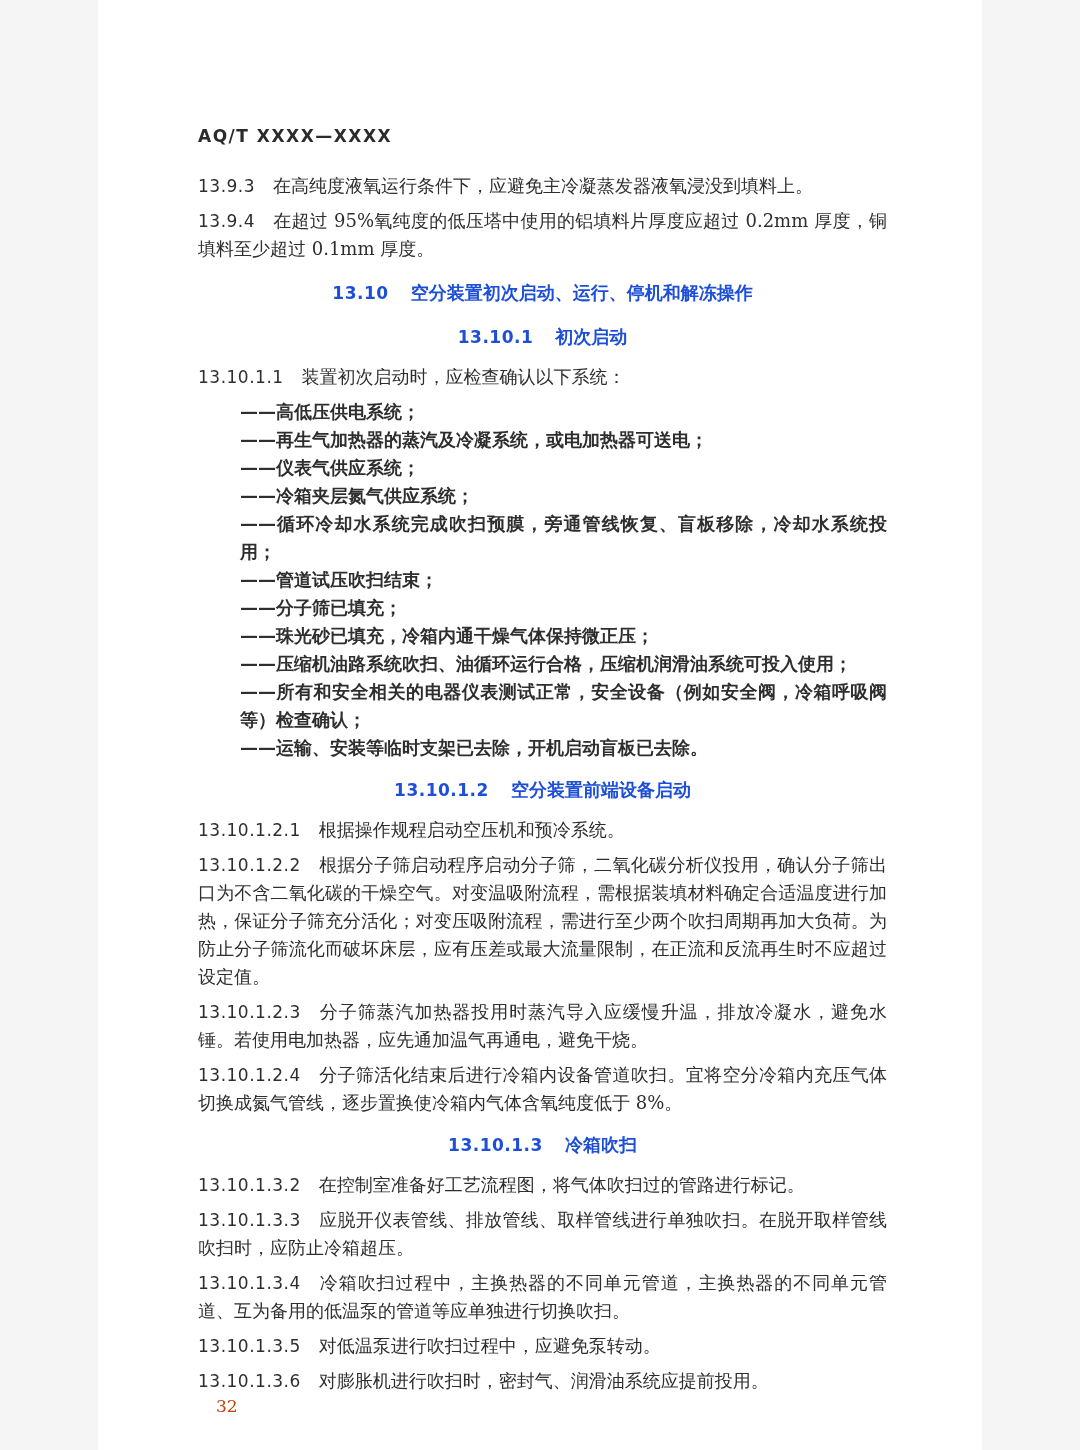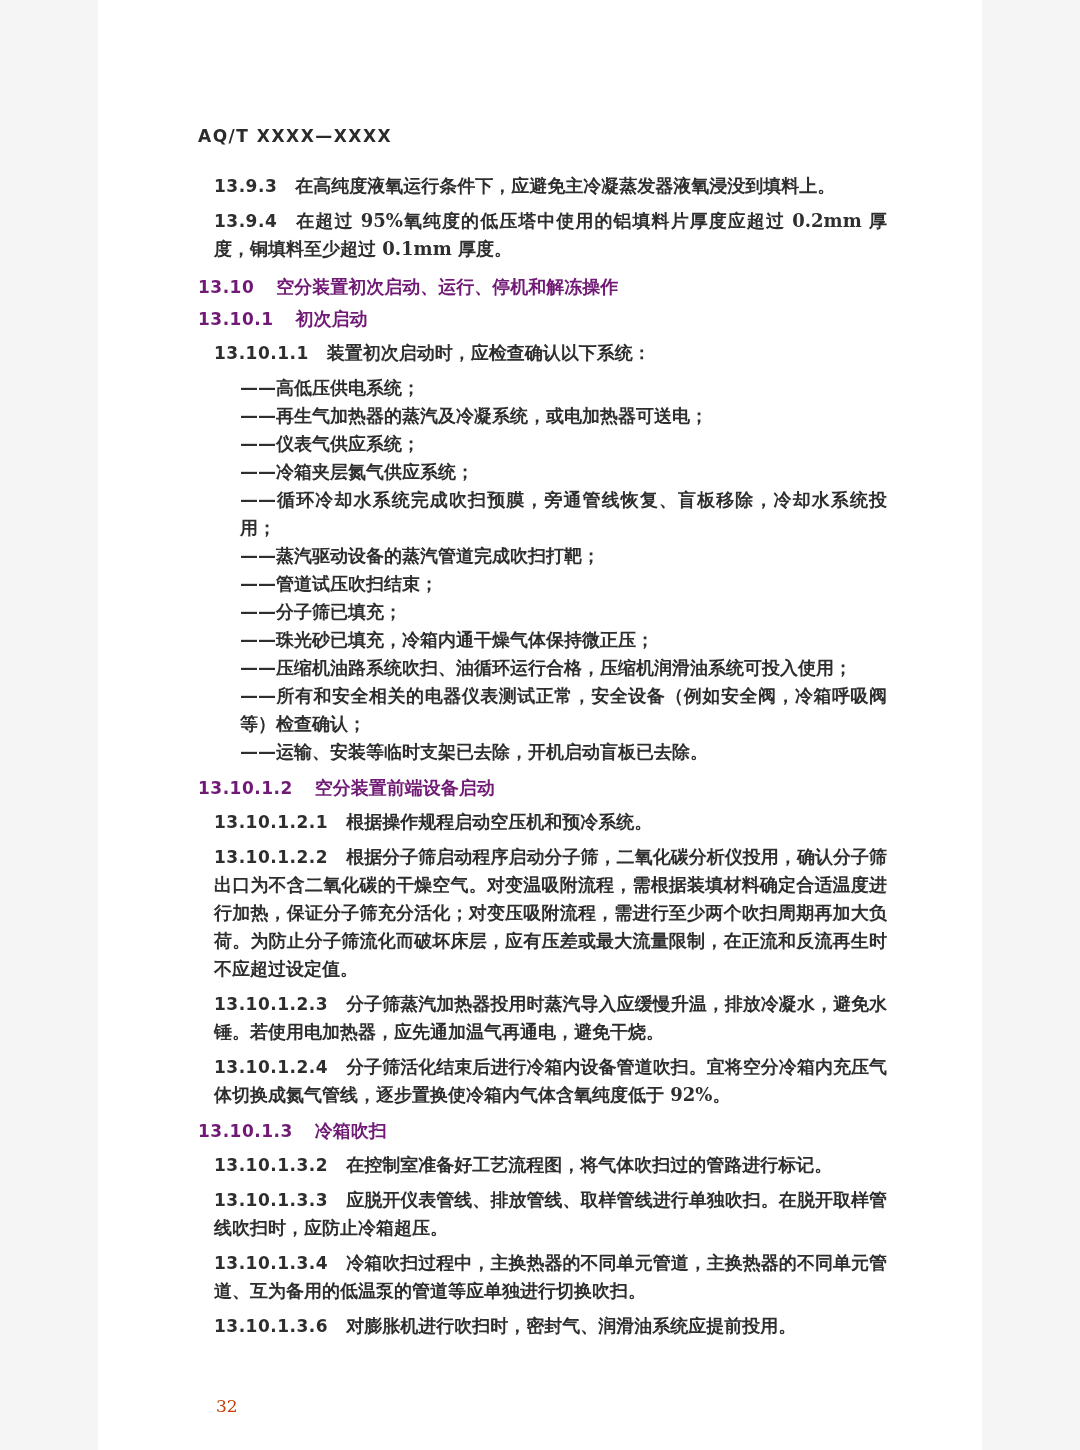--- a/index.html
+++ b/index.html
@@ -23,39 +23,38 @@
     font-family: "DejaVu Sans", "Liberation Sans", sans-serif;
     font-size: 17px;
     font-weight: bold;
     letter-spacing: 1.5px;
     color: #2b2b2b;
     margin: 0 0 26px 0;
   }
   p.clause {
     font-size: 18px;
     line-height: 28px;
-    margin: 0 0 7px 16px;
+    margin: 0 0 7px 0;
     text-align: justify;
-    font-weight: bold;
   }
   p.clause .num,
   p.heading .num {
     font-family: "DejaVu Sans", "Liberation Sans", sans-serif;
     font-size: 17px;
     letter-spacing: 0.5px;
     margin-right: 18px;
     white-space: nowrap;
   }
   p.heading {
     font-family: "DejaVu Sans", "Liberation Sans", sans-serif;
     font-weight: bold;
-    color: #701a75;
+    color: #1d4ed8;
     font-size: 18px;
-    line-height: 20px;
-    text-align: left;
+    line-height: 31px;
+    text-align: center;
   }
   p.heading.level-1 { margin: 14px 0 12px 0; }
   p.heading.level-2 { margin: 12px 0 10px 0; }
   p.heading .num { margin-right: 22px; }
   p.dash-item {
     font-size: 18px;
     line-height: 28px;
     margin: 0;
     padding-left: 42px;
     text-align: justify;
@@ -84,45 +83,45 @@
 
   <p class="heading level-2"><span class="num">13.10.1</span><span>初次启动</span></p>
 
   <p class="clause"><span class="num">13.10.1.1</span><span>装置初次启动时，应检查确认以下系统：</span></p>
 
   <p class="dash-item">——高低压供电系统；</p>
   <p class="dash-item">——再生气加热器的蒸汽及冷凝系统，或电加热器可送电；</p>
   <p class="dash-item">——仪表气供应系统；</p>
   <p class="dash-item">——冷箱夹层氮气供应系统；</p>
   <p class="dash-item">——循环冷却水系统完成吹扫预膜，旁通管线恢复、盲板移除，冷却水系统投用；</p>
-  <p class="dash-item">——蒸汽驱动设备的蒸汽管道完成吹扫打靶；</p>
   <p class="dash-item">——管道试压吹扫结束；</p>
   <p class="dash-item">——分子筛已填充；</p>
   <p class="dash-item">——珠光砂已填充，冷箱内通干燥气体保持微正压；</p>
   <p class="dash-item">——压缩机油路系统吹扫、油循环运行合格，压缩机润滑油系统可投入使用；</p>
   <p class="dash-item">——所有和安全相关的电器仪表测试正常，安全设备（例如安全阀，冷箱呼吸阀等）检查确认；</p>
   <p class="dash-item">——运输、安装等临时支架已去除，开机启动盲板已去除。</p>
 
   <p class="heading level-2"><span class="num">13.10.1.2</span><span>空分装置前端设备启动</span></p>
 
   <p class="clause"><span class="num">13.10.1.2.1</span><span>根据操作规程启动空压机和预冷系统。</span></p>
 
   <p class="clause"><span class="num">13.10.1.2.2</span><span>根据分子筛启动程序启动分子筛，二氧化碳分析仪投用，确认分子筛出口为不含二氧化碳的干燥空气。对变温吸附流程，需根据装填材料确定合适温度进行加热，保证分子筛充分活化；对变压吸附流程，需进行至少两个吹扫周期再加大负荷。为防止分子筛流化而破坏床层，应有压差或最大流量限制，在正流和反流再生时不应超过设定值。</span></p>
 
   <p class="clause"><span class="num">13.10.1.2.3</span><span>分子筛蒸汽加热器投用时蒸汽导入应缓慢升温，排放冷凝水，避免水锤。若使用电加热器，应先通加温气再通电，避免干烧。</span></p>
 
-  <p class="clause"><span class="num">13.10.1.2.4</span><span>分子筛活化结束后进行冷箱内设备管道吹扫。宜将空分冷箱内充压气体切换成氮气管线，逐步置换使冷箱内气体含氧纯度低于 92%。</span></p>
+  <p class="clause"><span class="num">13.10.1.2.4</span><span>分子筛活化结束后进行冷箱内设备管道吹扫。宜将空分冷箱内充压气体切换成氮气管线，逐步置换使冷箱内气体含氧纯度低于 8%。</span></p>
 
   <p class="heading level-2"><span class="num">13.10.1.3</span><span>冷箱吹扫</span></p>
 
 
   <p class="clause"><span class="num">13.10.1.3.2</span><span>在控制室准备好工艺流程图，将气体吹扫过的管路进行标记。</span></p>
 
   <p class="clause"><span class="num">13.10.1.3.3</span><span>应脱开仪表管线、排放管线、取样管线进行单独吹扫。在脱开取样管线吹扫时，应防止冷箱超压。</span></p>
 
   <p class="clause"><span class="num">13.10.1.3.4</span><span>冷箱吹扫过程中，主换热器的不同单元管道，主换热器的不同单元管道、互为备用的低温泵的管道等应单独进行切换吹扫。</span></p>
 
+  <p class="clause"><span class="num">13.10.1.3.5</span><span>对低温泵进行吹扫过程中，应避免泵转动。</span></p>
 
   <p class="clause"><span class="num">13.10.1.3.6</span><span>对膨胀机进行吹扫时，密封气、润滑油系统应提前投用。</span></p>
 
   <div class="page-number">32</div>
 
 </div>
 
 </body></html>

